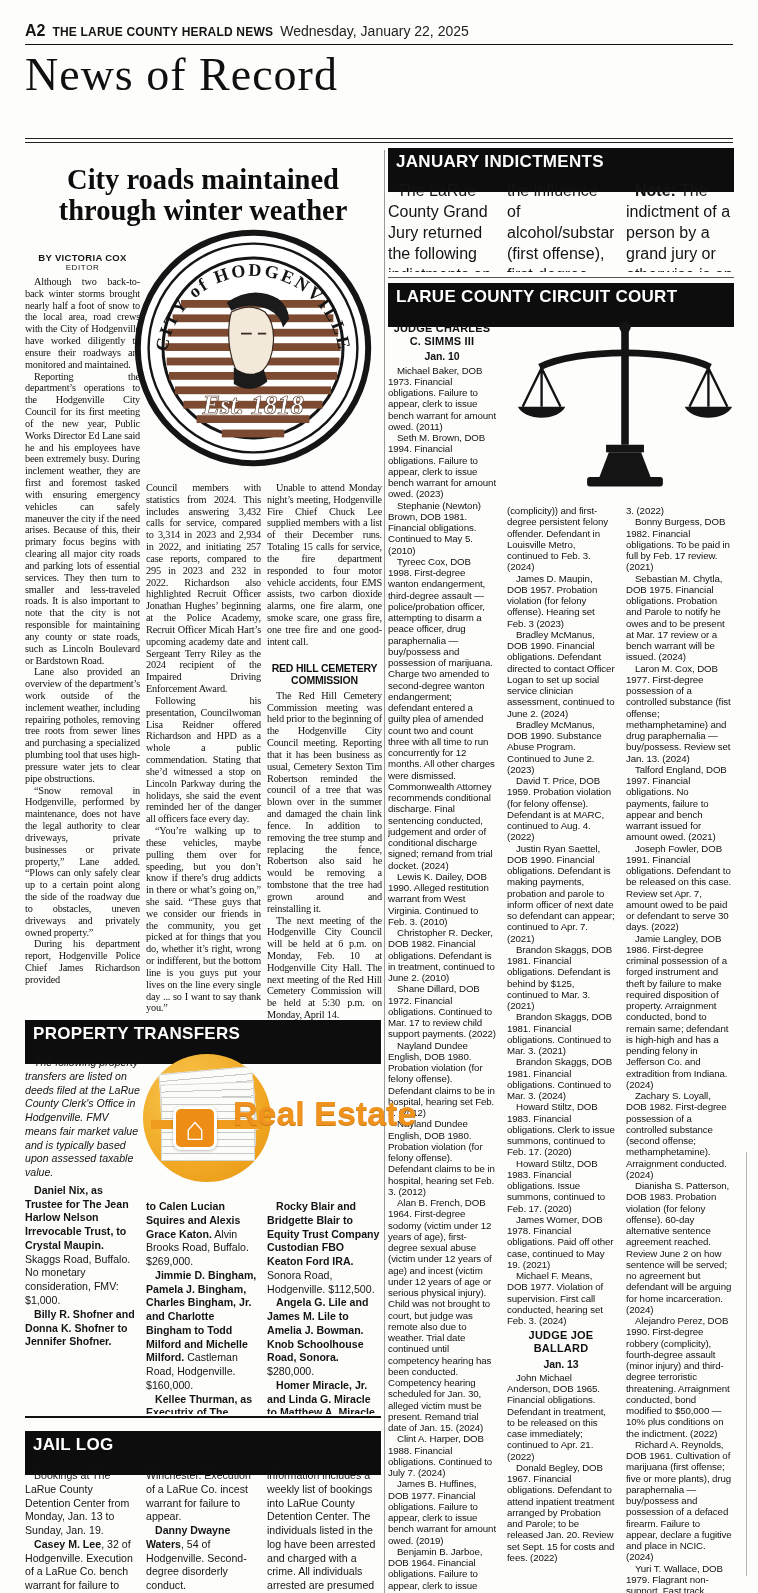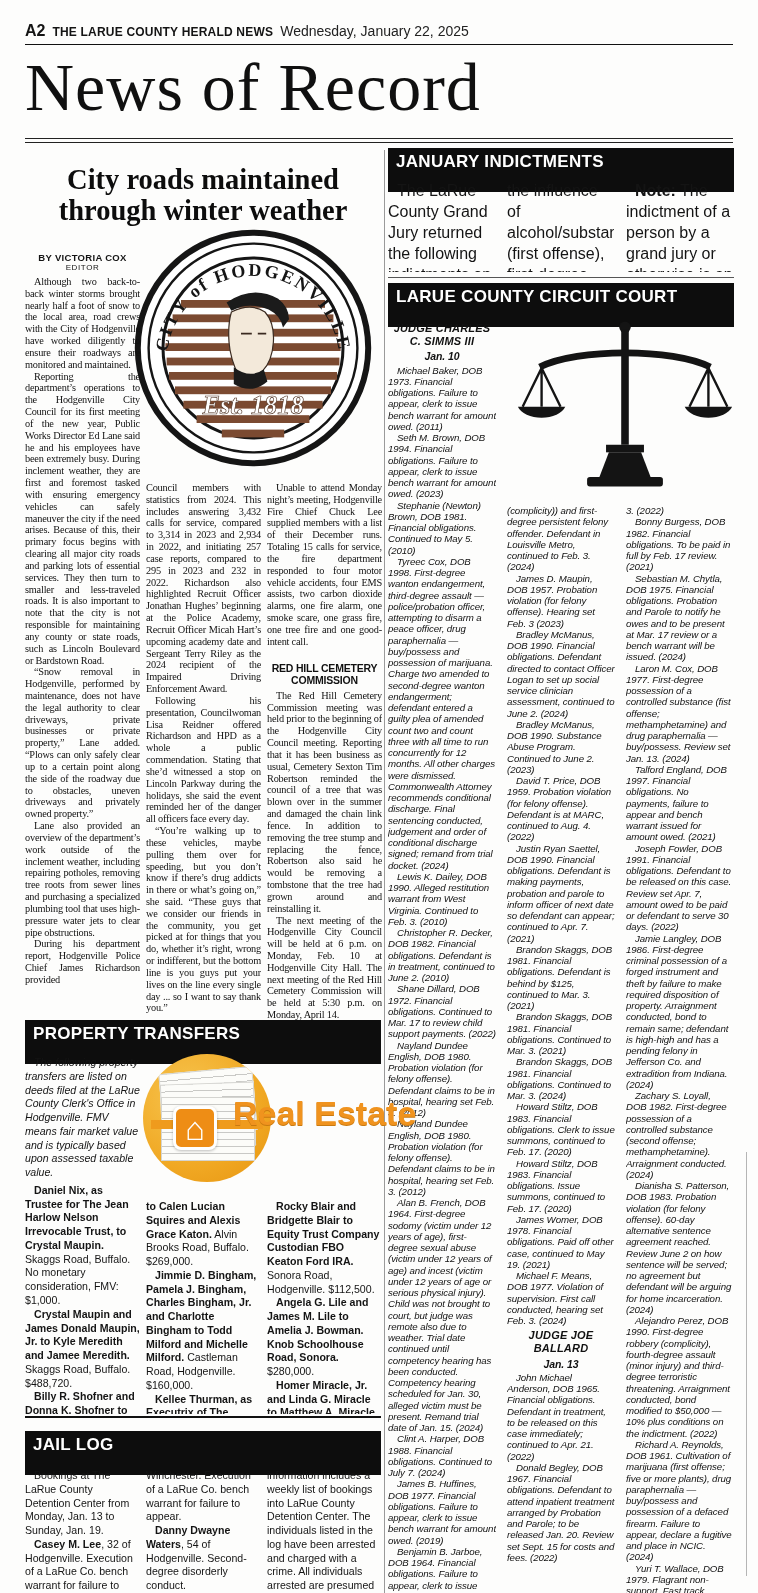--- a/index.html
+++ b/index.html
@@ -6,21 +6,21 @@
   #page{position:relative;width:758px;height:1593px;background:#fdfdfc;overflow:hidden;
         font-family:"Liberation Sans",sans-serif;color:#141414;}
   
   .topbar{position:absolute;left:25px;top:22px;width:708px;border-bottom:1.5px solid #111;
           padding-bottom:4px;display:flex;align-items:baseline;gap:7px;}
   .pg{font-weight:900;font-size:16px;}
   .paper{font-weight:800;font-size:12px;letter-spacing:.2px;}
   .idate{font-size:14px;color:#222;}
   
   .masthead{position:absolute;left:25px;top:50px;width:708px;
-            font-family:"Liberation Serif",serif;font-size:68px;line-height:1.1;letter-spacing:1px;color:#101010;}
+            font-family:"Liberation Serif",serif;font-size:46px;line-height:1.1;letter-spacing:1px;color:#101010;}
   .double-rule{position:absolute;left:25px;top:138px;width:708px;height:3px;
                border-top:1px solid #222;border-bottom:1px solid #222;}
   
   .bar{background:#0d0d0d;color:#fff;font-weight:800;font-size:17px;line-height:27px;height:44px;
        padding:0 8px;letter-spacing:.3px;box-sizing:border-box;}
   
   .article{position:absolute;left:25px;top:164px;width:356px;height:870px;}
   .article h1{margin:0;font-family:"Liberation Serif",serif;font-weight:700;font-size:28.5px;
               line-height:1.1;text-align:center;color:#0d0d0d;}
   .byline{position:absolute;left:0;top:88px;width:115px;text-align:center;}
@@ -67,21 +67,21 @@
   .jcol{position:absolute;top:38px;width:115px;height:126px;font-size:10.6px;line-height:1.3;overflow:hidden;}
   .j1{left:0;} .j2{left:121px;} .j3{left:242px;}
   
   .indict{position:absolute;left:388px;top:148px;width:346px;height:128px;}
   .icol{position:absolute;top:32px;width:107px;height:92px;font-size:16px;line-height:1.32;overflow:hidden;}
   .i1{left:0;} .i2{left:119px;} .i3{left:238px;}
   .irule{position:absolute;left:388px;top:277px;width:346px;border-top:1px solid #555;}
   
   .court{position:absolute;left:388px;top:283px;width:346px;height:1310px;}
   .ccol{position:absolute;width:108px;font-size:9.7px;line-height:1.16;letter-spacing:-.1px;
-        overflow:hidden;color:#111;font-style:italic;}
+        overflow:hidden;color:#111;}
   .cc1{left:0;top:36px;height:1274px;}
   .cc2{left:119px;top:222px;height:1088px;}
   .cc3{left:238px;top:222px;height:1088px;}
   .chead{font-weight:700;font-size:11px;line-height:1.2;text-align:center;margin:3px 0 2px;letter-spacing:.2px;}
   .cdate{font-weight:700;font-size:10.5px;text-align:center;margin:0 0 2px;}
   .scales{position:absolute;left:128px;top:28px;width:218px;height:186px;}
   
   .vrule-main{position:absolute;left:384px;top:150px;width:1px;height:1443px;background:#9a9a9a;}
   .vrule-right{position:absolute;left:746px;top:1152px;width:1px;height:424px;background:#b5b5b5;}
 </style>
@@ -134,22 +134,22 @@
       <path id="arct" d="M 28,112 A 72,72 0 0 1 172,112" fill="none"></path>
       <text font-family="Liberation Serif, serif" font-size="15" font-weight="bold" fill="#151515" letter-spacing="2">
         <textPath href="#arct" startOffset="50%" text-anchor="middle">CITY of HODGENVILLE</textPath>
       </text>
       <text x="100" y="155" text-anchor="middle" font-family="Liberation Serif, serif" font-style="italic" font-weight="bold" font-size="22" fill="#ffffff" stroke="#4a2d1d" stroke-width="0.5">Est. 1818</text>
     </svg>
 
     <div class="acol c1">
       <p class="ap">Although two back-to-back winter storms brought nearly half a foot of snow to the local area, road crews with the City of Hodgenville have worked diligently to ensure their roadways are monitored and maintained.</p>
         <p class="ap">Reporting the department’s operations to the Hodgenville City Council for its first meeting of the new year, Public Works Director Ed Lane said he and his employees have been extremely busy. During inclement weather, they are first and foremost tasked with ensuring emergency vehicles can safely maneuver the city if the need arises. Because of this, their primary focus begins with clearing all major city roads and parking lots of essential services. They then turn to smaller and less-traveled roads. It is also important to note that the city is not responsible for maintaining any county or state roads, such as Lincoln Boulevard or Bardstown Road.</p>
+        <p class="ap">Lane also provided an overview of the department’s work outside of the inclement weather, including repairing potholes, removing tree roots from sewer lines and purchasing a specialized plumbing tool that uses high-pressure water jets to clear pipe obstructions.</p>
         <p class="ap">“Snow removal in Hodgenville, performed by maintenance, does not have the legal authority to clear driveways, private businesses or private property,” Lane added. “Plows can only safely clear up to a certain point along the side of the roadway due to obstacles, uneven driveways and privately owned property.”</p>
-        <p class="ap">Lane also provided an overview of the department’s work outside of the inclement weather, including repairing potholes, removing tree roots from sewer lines and purchasing a specialized plumbing tool that uses high-pressure water jets to clear pipe obstructions.</p>
         <p class="ap">During his department report, Hodgenville Police Chief James Richardson provided</p>
     </div>
     <div class="acol c2 cont">
       <p class="ap">Council members with statistics from 2024. This includes answering 3,432 calls for service, compared to 3,314 in 2023 and 2,934 in 2022, and initiating 257 case reports, compared to 295 in 2023 and 232 in 2022. Richardson also highlighted Recruit Officer Jonathan Hughes’ beginning at the Police Academy, Recruit Officer Micah Hart’s upcoming academy date and Sergeant Terry Riley as the 2024 recipient of the Impaired Driving Enforcement Award.</p>
         <p class="ap">Following his presentation, Councilwoman Lisa Reidner offered Richardson and HPD as a whole a public commendation. Stating that she’d witnessed a stop on Lincoln Parkway during the holidays, she said the event reminded her of the danger all officers face every day.</p>
         <p class="ap">“You’re walking up to these vehicles, maybe pulling them over for speeding, but you don’t know if there’s drug addicts in there or what’s going on,” she said. “These guys that we consider our friends in the community, you get picked at for things that you do, whether it’s right, wrong or indifferent, but the bottom line is you guys put your lives on the line every single day ... so I want to say thank you.”</p>
     </div>
     <div class="acol c3">
       <p class="ap">Unable to attend Monday night’s meeting, Hodgenville Fire Chief Chuck Lee supplied members with a list of their December runs. Totaling 15 calls for service, the fire department responded to four motor vehicle accidents, four EMS assists, two carbon dioxide alarms, one fire alarm, one smoke scare, one grass fire, one tree fire and one good-intent call.</p>
       <h3 class="subhead">RED HILL CEMETERY COMMISSION</h3>
@@ -168,21 +168,20 @@
         <div class="paperdoc pc"></div>
         <div class="reband"></div>
       </div>
       <div class="rehouse">⌂</div>
       <div class="relabel">Real Estate</div>
     </div>
 
     <div class="pcol p1">
       <p class="pintro">The following property transfers are listed on deeds filed at the LaRue County Clerk's Office in Hodgenville. FMV means fair market value and is typically based upon assessed taxable value.</p>
       <p class="e"><b>Daniel Nix, as Trustee for The Jean Harlow Nelson Irrevocable Trust, to Crystal Maupin.</b><span> Skaggs Road, Buffalo. No monetary consideration, FMV: $1,000.</span></p>
-        <p class="e"><b>Crystal Maupin and James Donald Maupin, Jr. to Kyle Meredith and Jamee Meredith.</b><span> Skaggs Road, Buffalo. $488,720.</span></p>
         <p class="e"><b>Billy R. Shofner and Donna K. Shofner to Jennifer Shofner.</b></p>
     </div>
     <div class="pcol p2 cont">
       <p class="e"><b>to Calen Lucian Squires and Alexis Grace Katon.</b><span> Alvin Brooks Road, Buffalo. $269,000.</span></p>
         <p class="e"><b>Jimmie D. Bingham, Pamela J. Bingham, Charles Bingham, Jr. and Charlotte Bingham to Todd Milford and Michelle Milford.</b><span> Castleman Road, Hodgenville. $160,000.</span></p>
         <p class="e"><b>Kellee Thurman, as Executrix of The Estate of Linda A. Thurman, to Equity Trust Company Custodian FBO Keaton Ford IRA.</b></p>
     </div>
     <div class="pcol p3">
       <p class="e"><b>Rocky Blair and Bridgette Blair to Equity Trust Company Custodian FBO Keaton Ford IRA.</b><span> Sonora Road, Hodgenville. $112,500.</span></p>
         <p class="e"><b>Angela G. Lile and James M. Lile to Amelia J. Bowman. Knob Schoolhouse Road, Sonora.</b><span> $280,000.</span></p>
@@ -191,21 +190,21 @@
     <div class="prule"></div>
   </section>
 
   <section class="jail">
     <div class="bar">JAIL LOG</div>
     <div class="jcol j1">
       <p class="e"><b></b><span>Bookings at The LaRue County Detention Center from Monday, Jan. 13 to Sunday, Jan. 19.</span></p>
         <p class="e"><b>Casey M. Lee</b><span>, 32 of Hodgenville. Execution of a LaRue Co. bench warrant for failure to appear.</span></p>
     </div>
     <div class="jcol j2 cont">
-      <p class="e"><b></b><span>Winchester. Execution of a LaRue Co. bench warrant for failure to appear.</span></p>
+      <p class="e"><b></b><span>Winchester. Execution of a LaRue Co. incest warrant for failure to appear.</span></p>
         <p class="e"><b>Danny Dwayne Waters</b><span>, 54 of Hodgenville. Second-degree disorderly conduct.</span></p>
         <p class="e"><b>Zack Loyall</b><span>, 42 of Hodgenville. Second-degree wanton endangerment.</span></p>
     </div>
     <div class="jcol j3 cont">
       <p class="e"><b></b><span>information includes a weekly list of bookings into LaRue County Detention Center. The individuals listed in the log have been arrested and charged with a crime. All individuals arrested are presumed innocent unless and until proven guilty in a court of law.</span></p>
     </div>
   </section>
 
   <section class="indict">
     <div class="bar">JANUARY INDICTMENTS</div>

